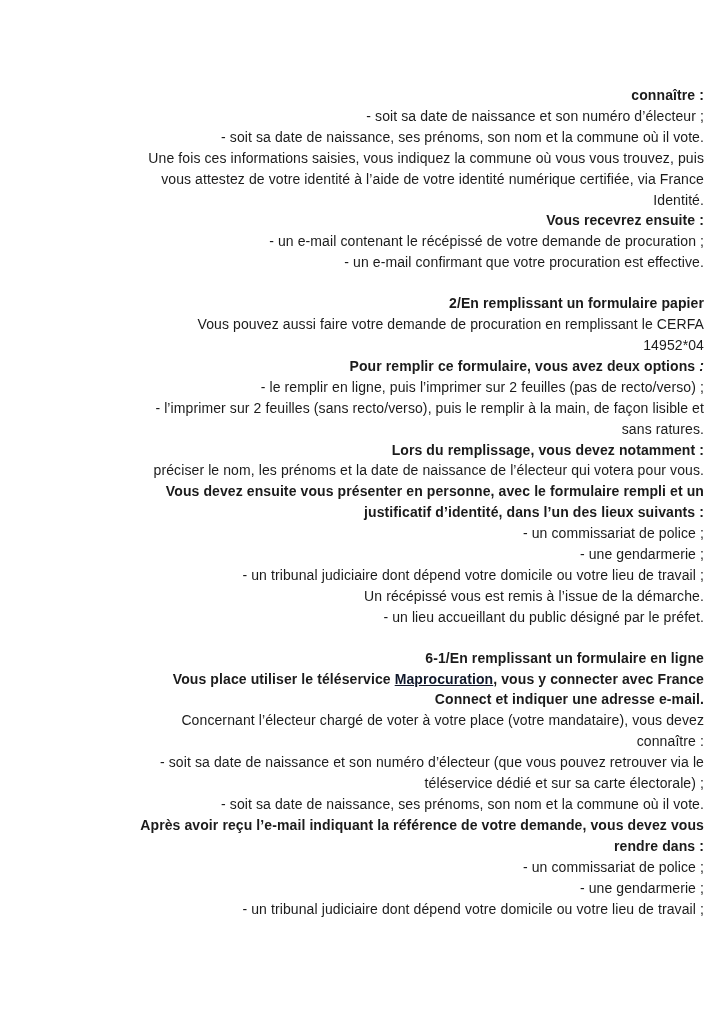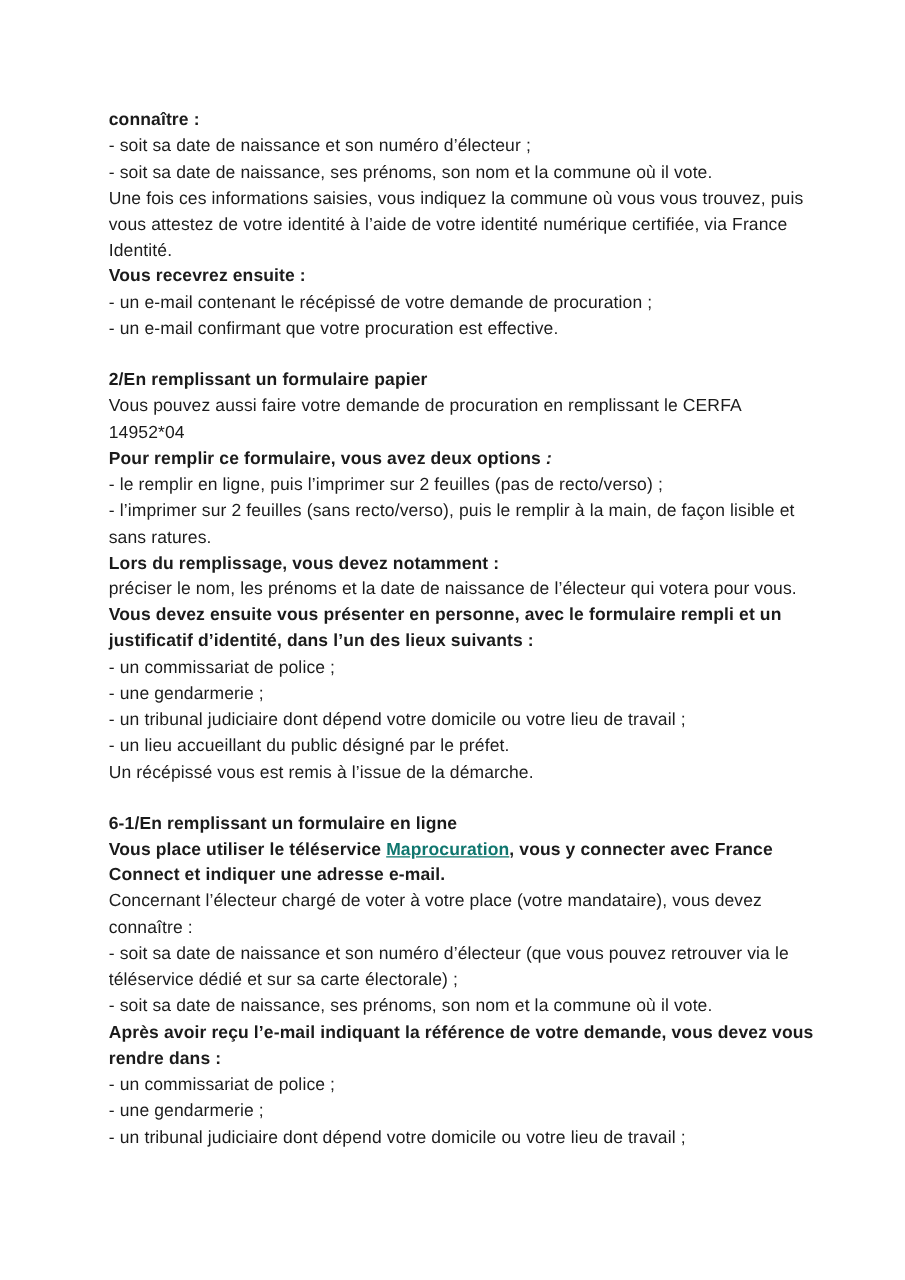--- a/index.html
+++ b/index.html
@@ -14,33 +14,34 @@
   }
   .doc {
     box-sizing: border-box;
     padding: 85px 20px 0 87px;
     width: 724px;
     font-family: "Liberation Sans", sans-serif;
     font-size: 14px;
     line-height: 20.9px;
     color: #1b1b1b;
     letter-spacing: 0.1px;
+    text-align: right;
   }
   p.para {
     margin: 0;
     white-space: pre-line;
     max-width: 625px;
   }
   p.gap {
     margin-top: 20px;
   }
   .b { font-weight: 700; }
   .i { font-style: italic; }
   a.link {
-    color: #0f766e;
+    color: #0f172a;
     text-decoration: underline;
     cursor: pointer;
   }
 </style>
 </head>
 <body>
 
 <div class="doc">
     <p class="para"><span class="b">connaître :</span></p>
     <p class="para"><span>- soit sa date de naissance et son numéro d’électeur ;</span></p>
@@ -58,22 +59,22 @@
     <p class="para"><span>- le remplir en ligne, puis l’imprimer sur 2 feuilles (pas de recto/verso) ;</span></p>
     <p class="para"><span>- l’imprimer sur 2 feuilles (sans recto/verso), puis le remplir à la main, de façon lisible et
 sans ratures.</span></p>
     <p class="para"><span class="b">Lors du remplissage, vous devez notamment :</span></p>
     <p class="para"><span>préciser le nom, les prénoms et la date de naissance de l’électeur qui votera pour vous.</span></p>
     <p class="para"><span class="b">Vous devez ensuite vous présenter en personne, avec le formulaire rempli et un
 justificatif d’identité, dans l’un des lieux suivants :</span></p>
     <p class="para"><span>- un commissariat de police ;</span></p>
     <p class="para"><span>- une gendarmerie ;</span></p>
     <p class="para"><span>- un tribunal judiciaire dont dépend votre domicile ou votre lieu de travail ;</span></p>
+    <p class="para"><span>Un récépissé vous est remis à l’issue de la démarche.</span></p>
     <p class="para"><span>- un lieu accueillant du public désigné par le préfet.</span></p>
-    <p class="para"><span>Un récépissé vous est remis à l’issue de la démarche.</span></p>
     <p class="para gap"><span class="b">6-1/En remplissant un formulaire en ligne</span></p>
     <p class="para"><span class="b">Vous place utiliser le téléservice </span><a class="b link" href="#">Maprocuration</a><span class="b">, vous y connecter avec France
 Connect et indiquer une adresse e-mail.</span></p>
     <p class="para"><span>Concernant l’électeur chargé de voter à votre place (votre mandataire), vous devez
 connaître :</span></p>
     <p class="para"><span>- soit sa date de naissance et son numéro d’électeur (que vous pouvez retrouver via le
 téléservice dédié et sur sa carte électorale) ;</span></p>
     <p class="para"><span>- soit sa date de naissance, ses prénoms, son nom et la commune où il vote.</span></p>
     <p class="para"><span class="b">Après avoir reçu l’e-mail indiquant la référence de votre demande, vous devez vous
 rendre dans :</span></p>

